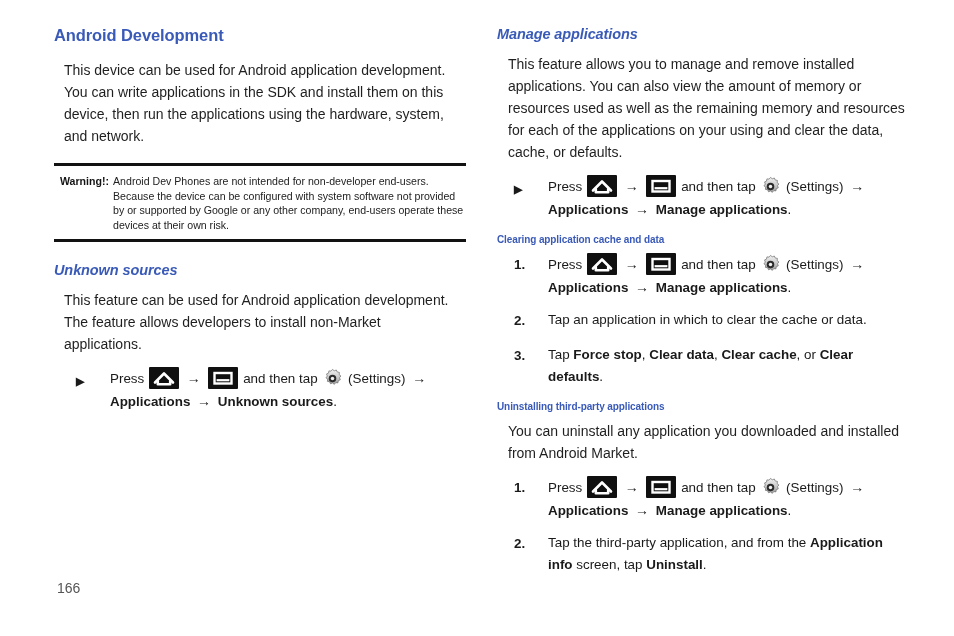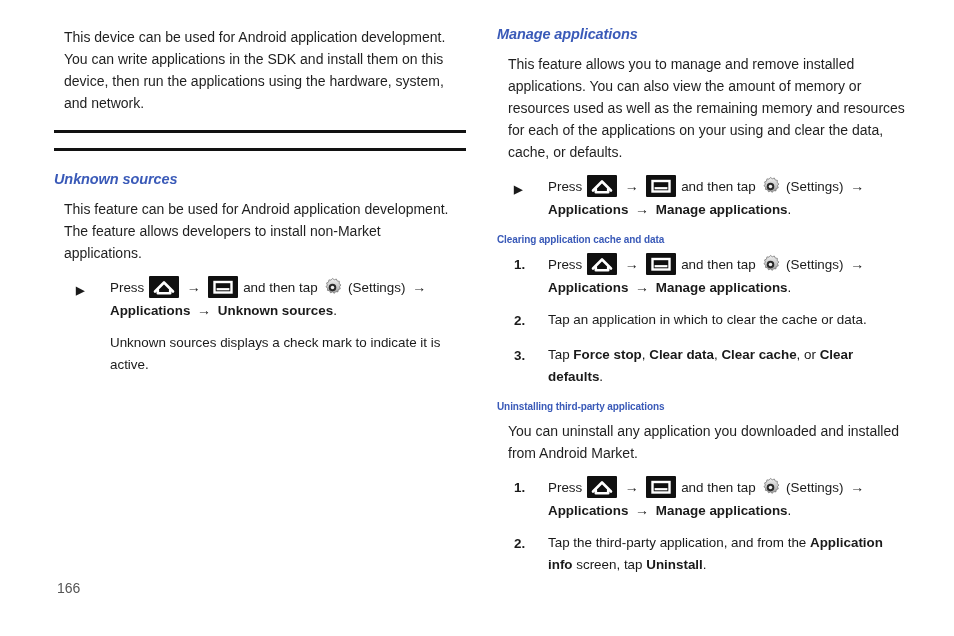--- a/index.html
+++ b/index.html
@@ -150,26 +150,29 @@
     color: #555;
   }
 </style>
 </head>
 <body>
 
 <div class="page">
 
   <div class="col col-left">
 
+    <h1 class="sec-title">Android Development</h1>
 
     <p class="body">This device can be used for Android application development. You can write applications in the SDK and install them on this device, then run the applications using the hardware, system, and network.</p>
 
     <div class="warning">
       <div class="rule-top"></div>
       <div class="warning-body">
+        <span class="warning-label">Warning!:</span>
+        <span class="warning-text">Android Dev Phones are not intended for non-developer end-users. Because the device can be configured with system software not provided by or supported by Google or any other company, end-users operate these devices at their own risk.</span>
       </div>
       <div class="rule-bottom"></div>
     </div>
 
     <h2 class="sub-title" style="margin-top:20px;">Unknown sources</h2>
 
     <p class="body">This feature can be used for Android application development. The feature allows developers to install non-Market applications.</p>
 
     <div class="step">
       <span class="step-marker tri">▶</span>
@@ -205,24 +208,20 @@
         </span>
         <span style="font-weight:normal;">(Settings)</span>
         <span class="arrow">→</span>
         <br>
         <span class="b">Applications</span>
         <span class="arrow">→</span>
         <span class="b">Unknown sources</span><span>.</span>
       </span>
     </div>
 
-    <div class="step">
-      <span class="step-marker"></span>
-      <span class="step-body narrow">Unknown sources displays a check mark to indicate it is active.</span>
-    </div>
 
   </div>
 
   <div class="col col-right">
 
     <h2 class="sub-title">Manage applications</h2>
 
     <p class="body">This feature allows you to manage and remove installed applications. You can also view the amount of memory or resources used as well as the remaining memory and resources for each of the applications on your using and clear the data, cache, or defaults.</p>
 
     <div class="step">

